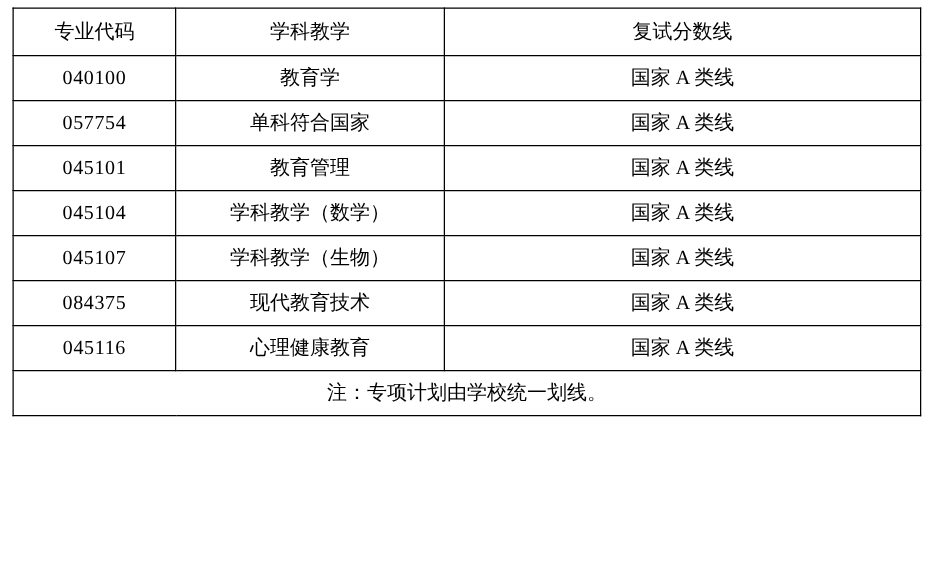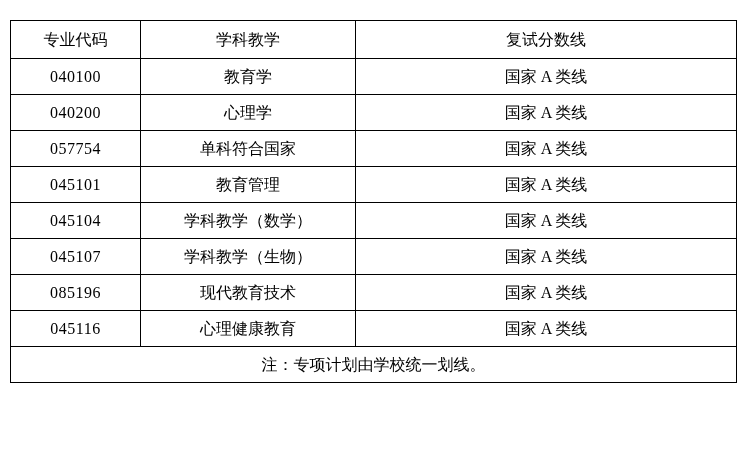--- a/index.html
+++ b/index.html
@@ -16,21 +16,21 @@
   }
   .page {
     width: 750px;
     height: 453px;
     position: relative;
     box-sizing: border-box;
   }
   table.score-table {
     border-collapse: collapse;
     width: 726px;
-    margin: 20px 0 0 10px;
+    margin: 6px 0 0 10px;
     table-layout: fixed;
   }
   table.score-table td,
   table.score-table th {
     border: 1px solid #000000;
     text-align: center;
     vertical-align: middle;
     font-weight: normal;
     font-size: 16px;
     line-height: 1.2;
@@ -73,46 +73,41 @@
         <td>复试分数线</td>
       </tr>
     </thead>
     <tbody>
       <tr>
         <td class="code-cell">040100</td>
         <td>教育学</td>
         <td>国家 A 类线</td>
       </tr>
       <tr>
-        <td class="code-cell">040200</td>
-        <td>心理学</td>
-        <td>国家 A 类线</td>
-      </tr>
-      <tr>
         <td class="code-cell">057754</td>
         <td>单科符合国家</td>
         <td>国家 A 类线</td>
       </tr>
       <tr>
         <td class="code-cell">045101</td>
         <td>教育管理</td>
         <td>国家 A 类线</td>
       </tr>
       <tr>
         <td class="code-cell">045104</td>
         <td>学科教学（数学）</td>
         <td>国家 A 类线</td>
       </tr>
       <tr>
         <td class="code-cell">045107</td>
         <td>学科教学（生物）</td>
         <td>国家 A 类线</td>
       </tr>
       <tr>
-        <td class="code-cell">085196</td>
+        <td class="code-cell">084375</td>
         <td>现代教育技术</td>
         <td>国家 A 类线</td>
       </tr>
       <tr>
         <td class="code-cell">045116</td>
         <td>心理健康教育</td>
         <td>国家 A 类线</td>
       </tr>
       <tr class="note-row">
         <td colspan="3">注：专项计划由学校统一划线。</td>

